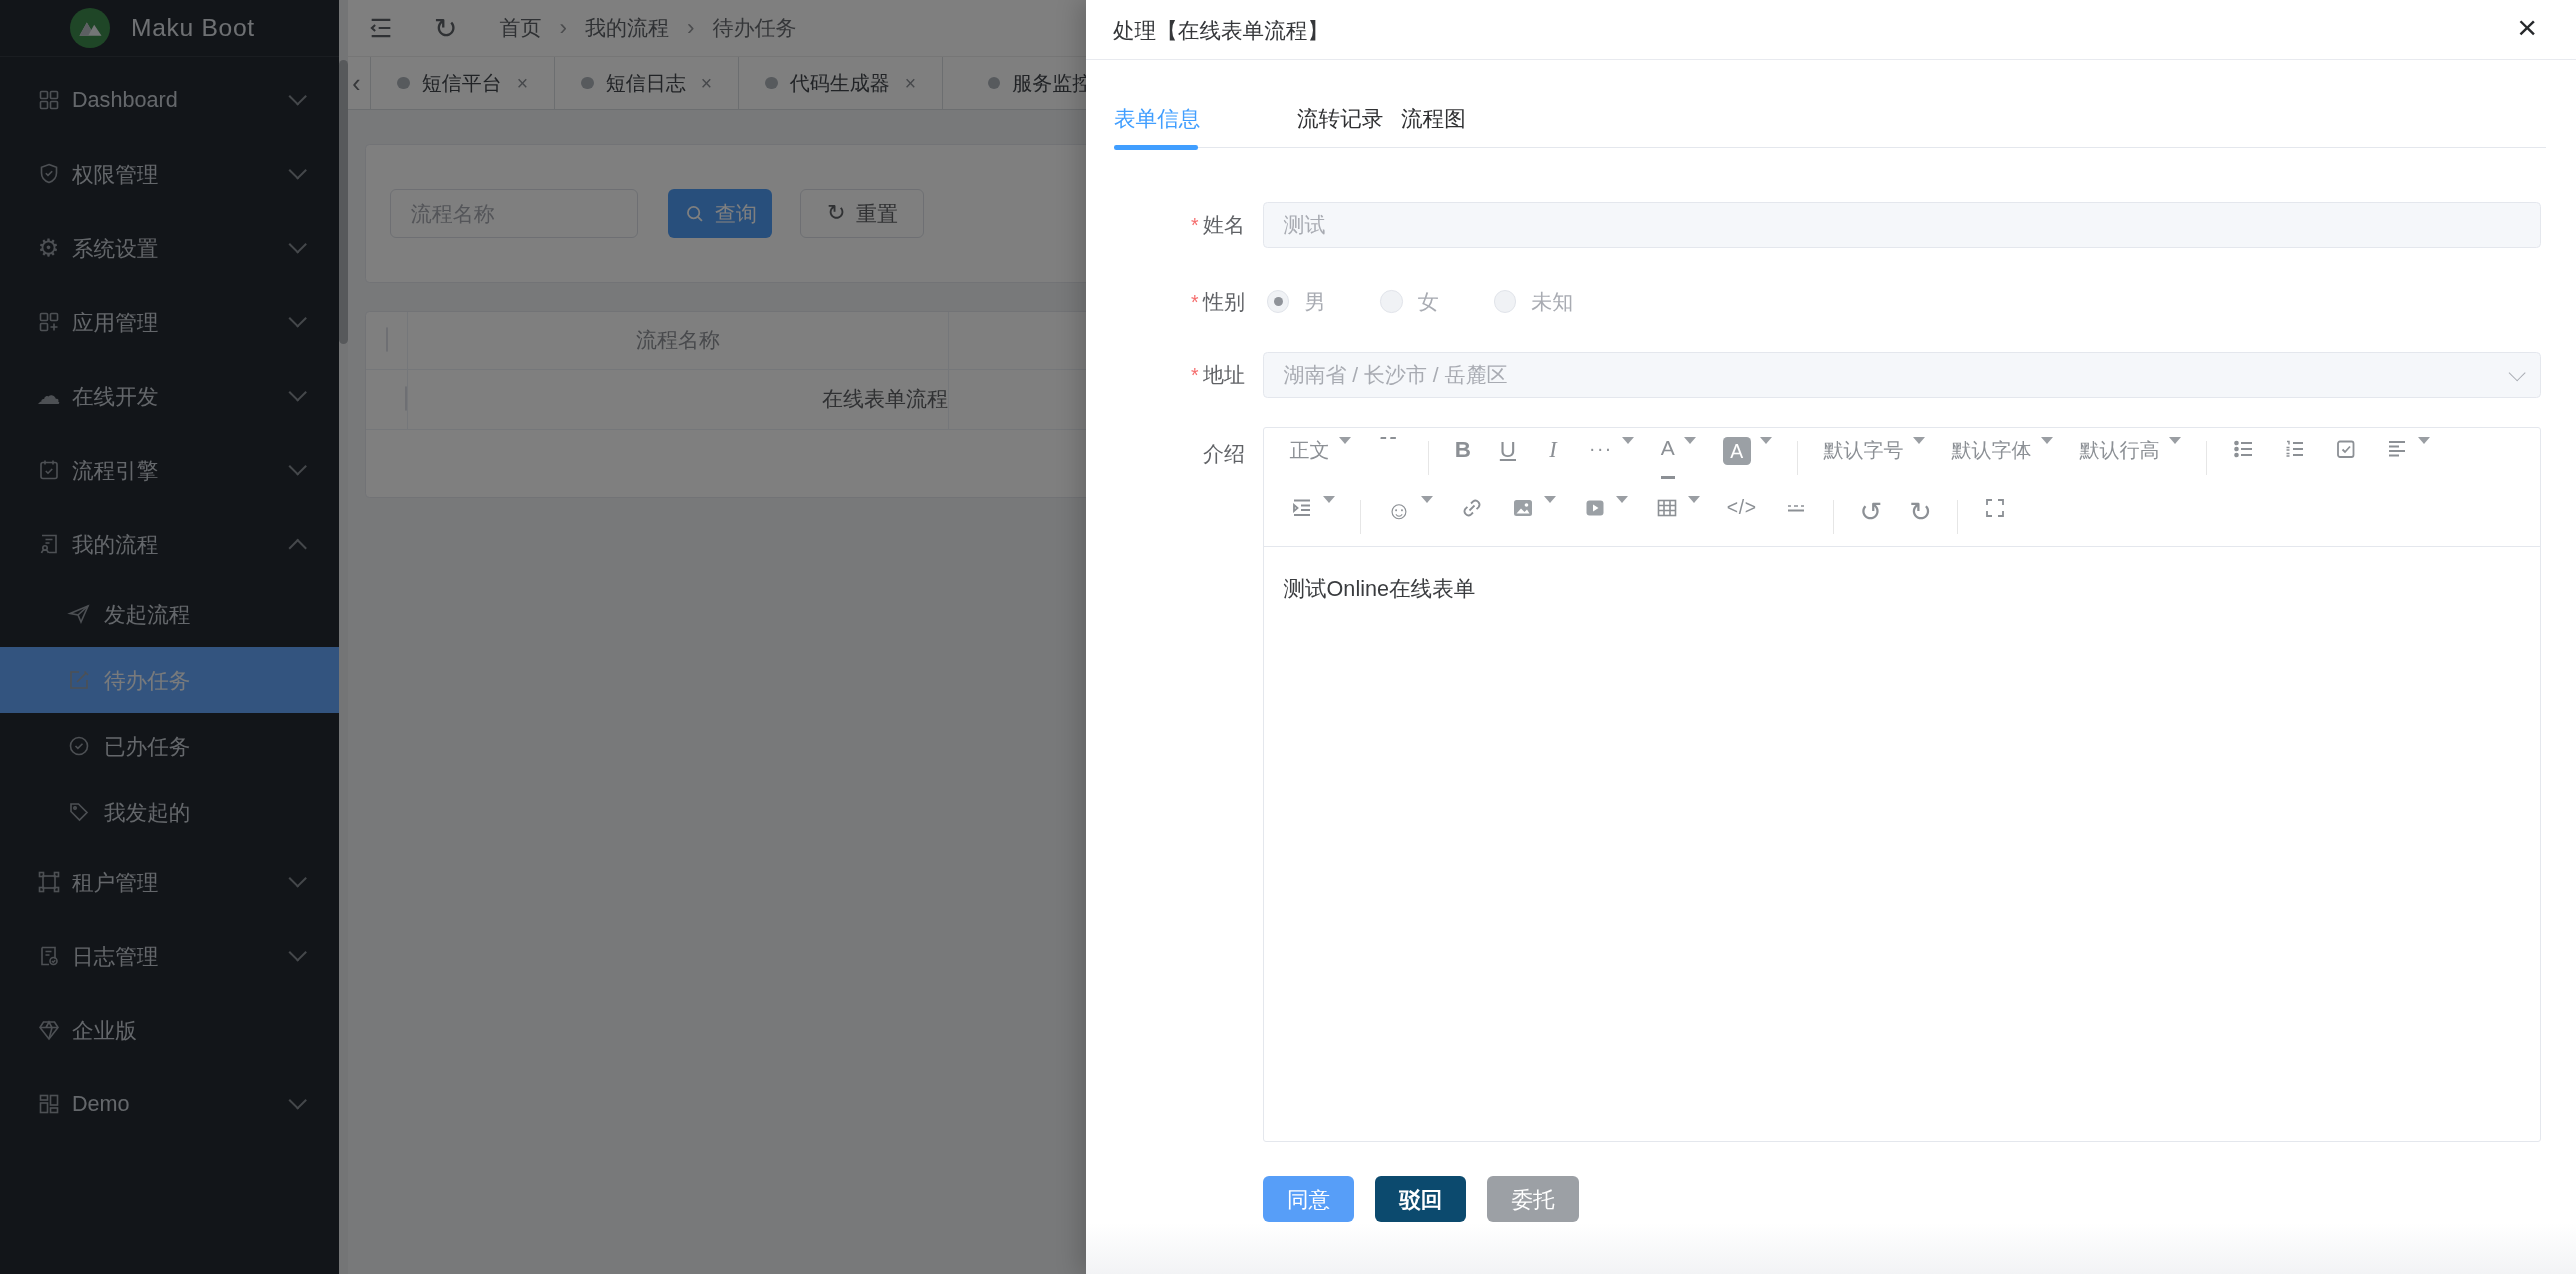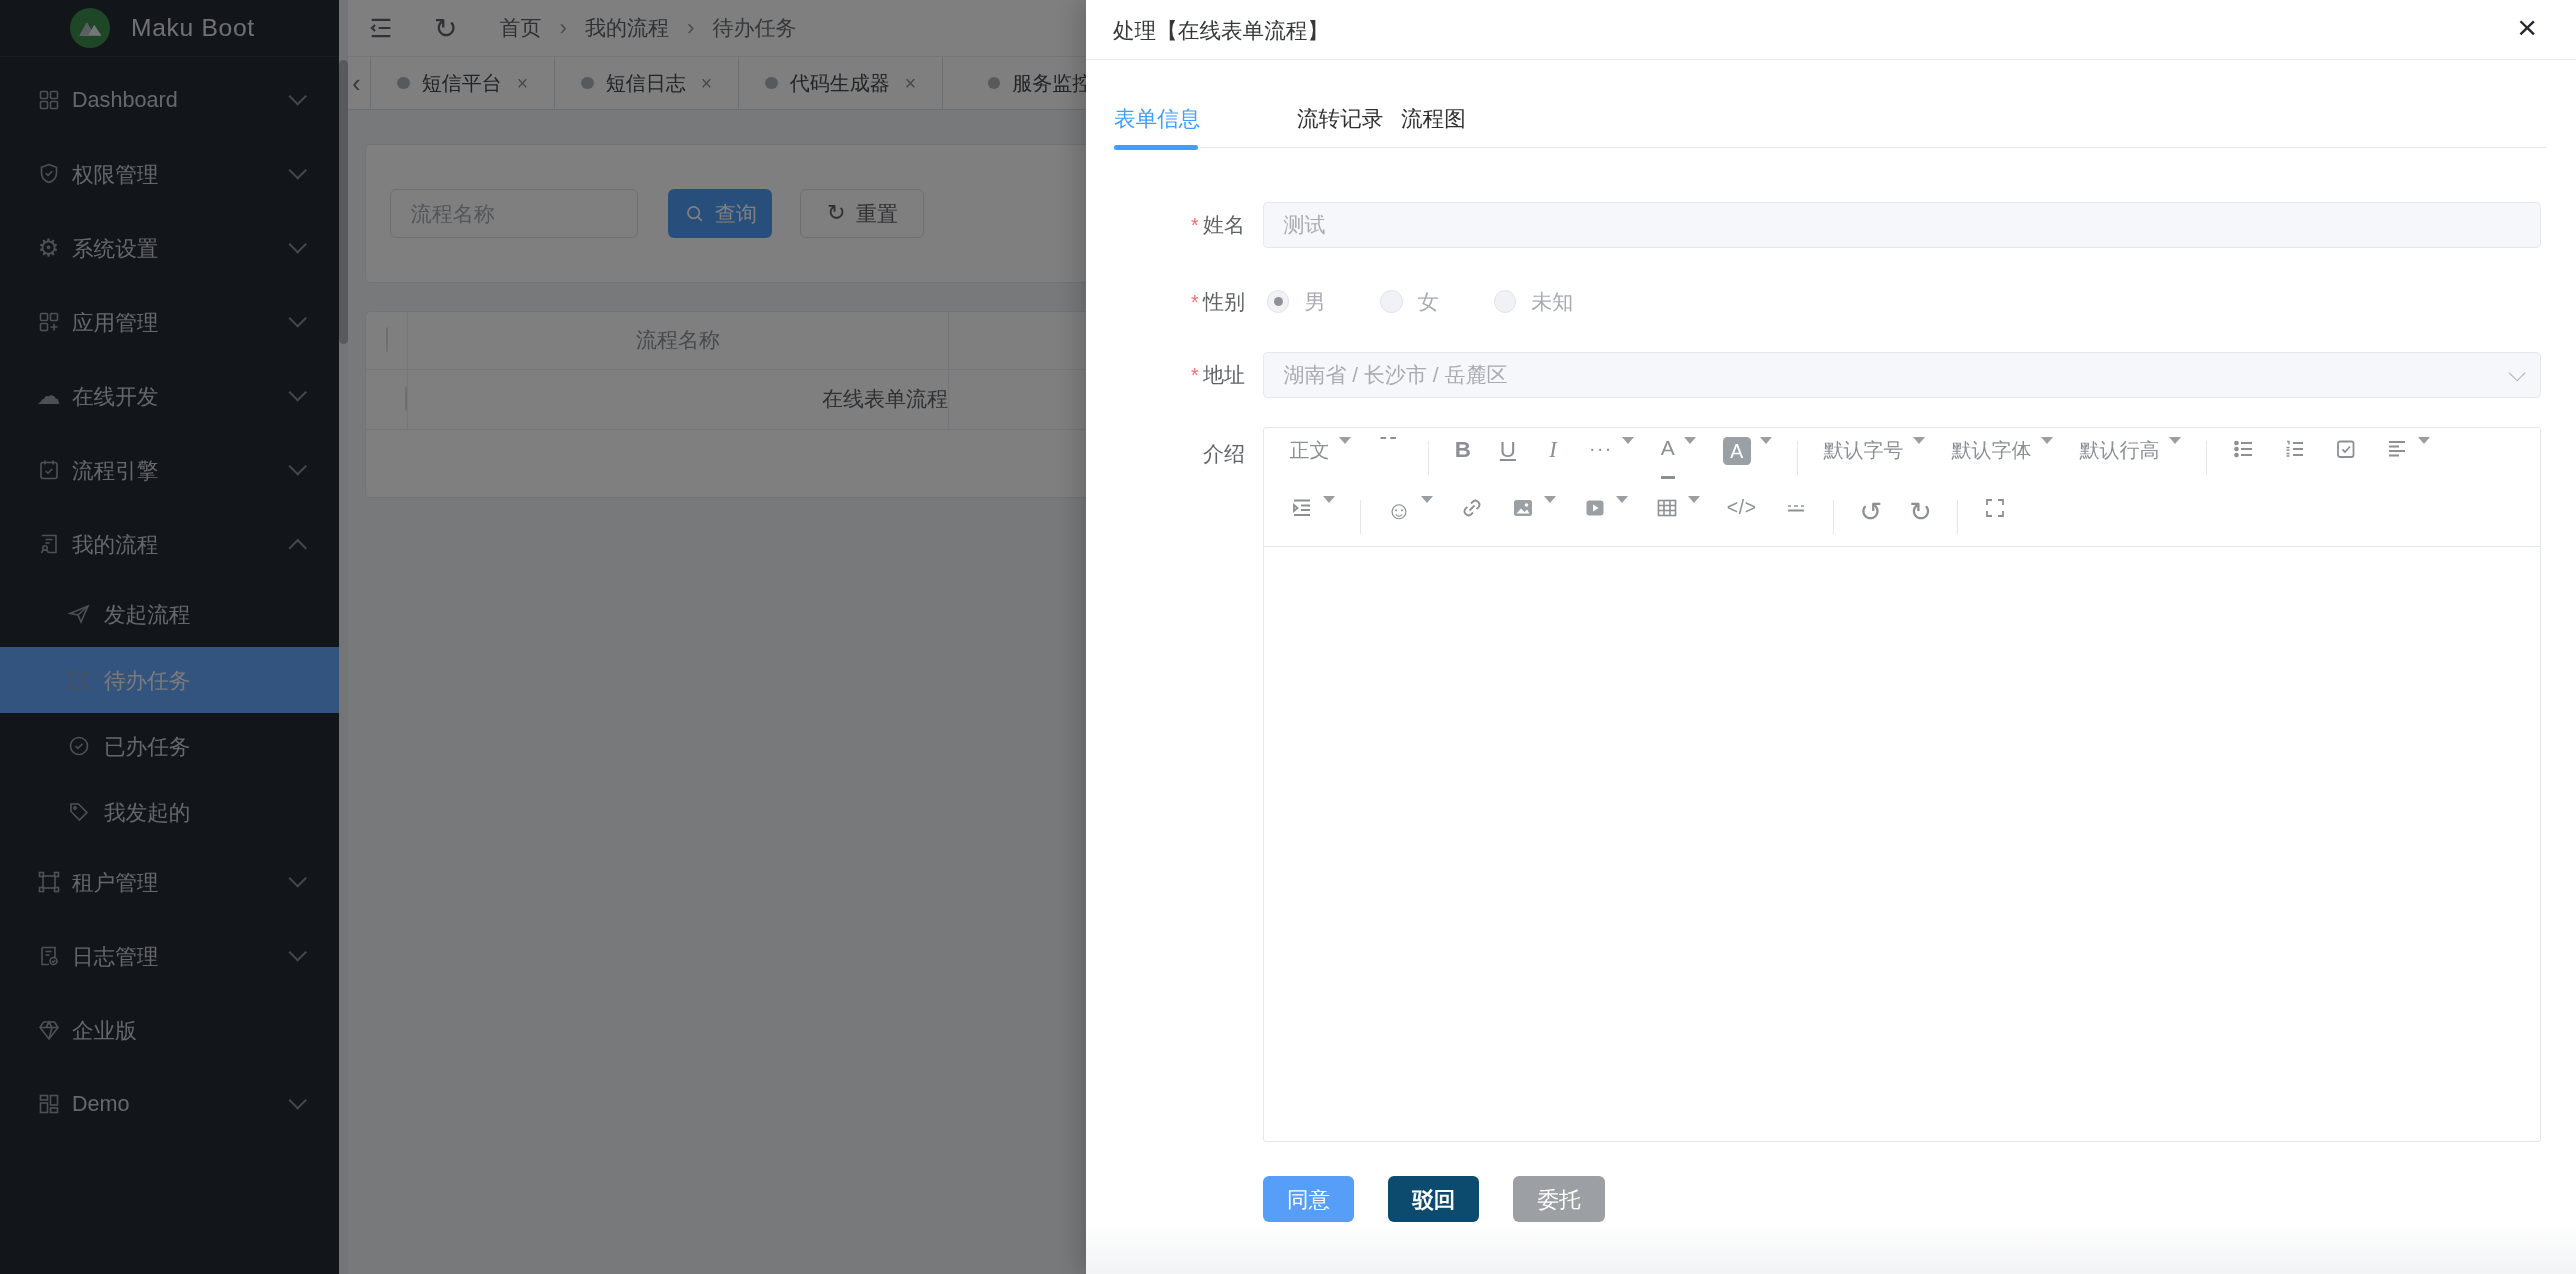--- a/index.html
+++ b/index.html
@@ -109,21 +109,21 @@
   .g-quote { font-family:"DejaVu Serif","Liberation Serif",serif; font-size:43px; line-height:15px; height:22.4px; overflow:hidden; font-weight:bold; }
   .g-bold { font-weight:bold; font-size:22.4px; }
   .g-under { text-decoration:underline; font-size:22.4px; }
   .g-italic { font-style:italic; font-family:"Liberation Serif",serif; font-size:22.4px; }
   .g-more { font-size:19.4px; letter-spacing:1.5px; }
   .g-colorA { font-size:21px; border-bottom:3.7px solid #8c9095; line-height:22.4px; }
   .g-bgA { width:28px; height:28px; background:#9ba0a5; color:#fff; border-radius:4.5px; display:flex; align-items:center; justify-content:center; font-size:19.4px; }
   .g-code { font-size:19.4px; letter-spacing:0.7px; }
   .g-undo { font-size:27px; }
   .ed-content { padding:27px 19.4px; font-size:21.6px; color:#3a3c3f; }
-  .d-actions { position:absolute; top:1028px; left:177px; display:flex; gap:34px; }
+  .d-actions { position:absolute; top:1028px; left:177px; display:flex; gap:21px; }
   .abtn { min-width:90px; height:46px; border:none; border-radius:6px; color:#fff; font-size:21.6px; padding:0 24px; cursor:pointer; font-family:inherit; }
   .d-fade { position:absolute; left:0; right:0; bottom:0; height:52px; background:linear-gradient(to bottom, rgba(242,243,245,0), #f2f3f5); pointer-events:none; }
 </style>
 </head>
 <body>
 
 <div class="page">
 
   <aside class="sidebar">
     <div class="logo-row">
@@ -576,20 +576,23 @@
                 <span class="g-undo">↻</span>
               </span>
             <span class="tb-div"></span>
             <span class="tb-item">
                 <svg viewBox="0 0 24 24" stroke="currentColor" stroke-width="1.8" fill="none">
                   <path d="M4 9V4h5M15 4h5v5M20 15v5h-5M9 20H4v-5"></path>
                 </svg>
               </span>
           </div>
 
+          <div class="ed-content">
+            <span>测试Online在线表单</span>
+          </div>
         </div>
       </div>
 
       <div class="d-actions">
         <button class="abtn" style="background: rgb(87, 158, 248);">同意</button>
         <button class="abtn" style="background: #0c4a6e; font-weight: bold;">驳回</button>
         <button class="abtn" style="background: rgb(156, 160, 165);">委托</button>
       </div>
     </div>
     <div class="d-fade"></div>

